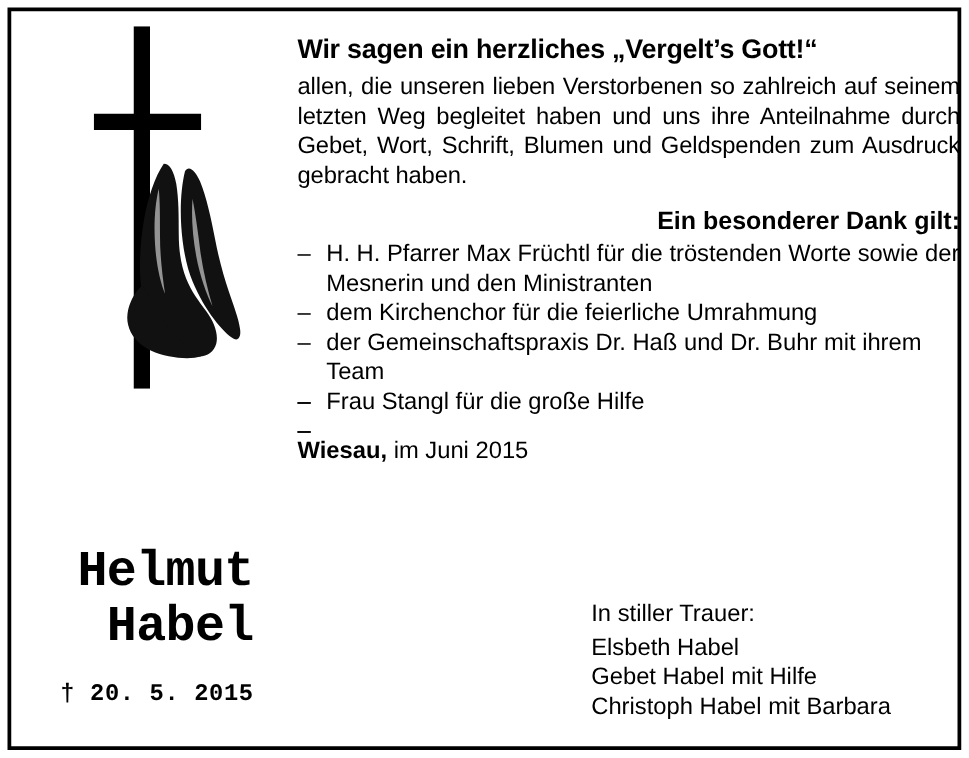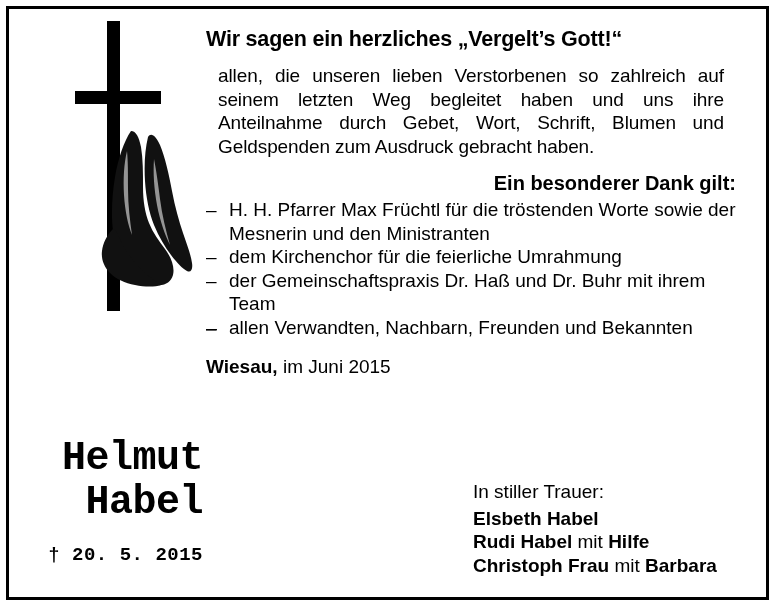--- a/index.html
+++ b/index.html
@@ -67,35 +67,35 @@
     top: 535px;
     width: 200px;
     text-align: right;
     font-weight: bold;
     font-size: 19px;
     letter-spacing: 0.5px;
   }
   
   .right-col {
     position: absolute;
-    left: 206px;
+    left: 238px;
     top: 26px;
     width: 530px;
   }
   .headline {
     font-weight: bold;
     font-size: 21.5px;
     line-height: 26px;
     margin: 0 0 6px 0;
     letter-spacing: -0.2px;
   }
   .body-text {
     font-size: 19px;
     line-height: 23.5px;
-    margin: 12px;
+    margin: 0;
     text-align: justify;
     letter-spacing: -0.1px;
   }
   .subhead {
     font-weight: bold;
     font-size: 20px;
     line-height: 24px;
     margin: 13px 0 3px 0;
     text-align: right;
   }
@@ -133,21 +133,21 @@
     top: 480px;
     width: 310px;
     font-size: 19px;
     line-height: 23.5px;
     margin-left: 25px;
   }
   .mourners .intro {
     margin-bottom: 3px;
   }
   .mourners .name {
-    font-weight: bold;
+    font-weight: normal;
   }
   .mourners .conj {
     font-weight: normal;
   }
 </style>
 </head>
 <body>
 
 <div class="page">
   <div class="frame"></div>
@@ -185,26 +185,26 @@
 
   <div class="right-col">
     <p class="headline">Wir sagen ein herzliches „Vergelt’s Gott!“</p>
     <p class="body-text">allen, die unseren lieben Verstorbenen so zahlreich auf seinem letzten Weg begleitet haben und uns ihre Anteilnahme durch Gebet, Wort, Schrift, Blumen und Geldspenden zum Ausdruck gebracht haben.</p>
     <p class="subhead">Ein besonderer Dank gilt:</p>
     <ul class="thanks">
       <li><span class="dash">–</span><span>H. H. Pfarrer Max Früchtl für die tröstenden Worte sowie der Mesnerin und den Ministranten</span></li>
       <li><span class="dash">–</span><span>dem Kirchenchor für die feierliche Umrahmung</span></li>
       <li><span class="dash">–</span><span>der Gemeinschaftspraxis Dr. Haß und Dr. Buhr mit ihrem Team</span></li>
       <li><span class="dash">–</span></li>
+      <li><span class="dash">–</span><span>Frau Stangl für die große Hilfe</span></li>
       <li><span class="dash">–</span></li>
-      <li><span class="dash">–</span></li>
-      <li class="justify"><span class="dash">–</span><span>allen Verwandten, Nachbarn, Freunden und Bekannten</span></li>
+      <li class="justify"><span class="dash">–</span></li>
     </ul>
     <p class="place-line"><span class="place">Wiesau,</span><span> im Juni 2015</span></p>
   </div>
 
   <div class="mourners">
     <div class="intro">In stiller Trauer:</div>
     <div><span class="name">Elsbeth Habel</span><span class="conj"></span><span class="name"></span></div>
-    <div><span class="name">Rudi Habel</span><span class="conj"> mit </span><span class="name">Hilfe</span></div>
-    <div><span class="name">Christoph Frau</span><span class="conj"> mit </span><span class="name">Barbara</span></div>
+    <div><span class="name">Gebet Habel</span><span class="conj"> mit </span><span class="name">Hilfe</span></div>
+    <div><span class="name">Christoph Habel</span><span class="conj"> mit </span><span class="name">Barbara</span></div>
   </div>
 </div>
 
 </body></html>

